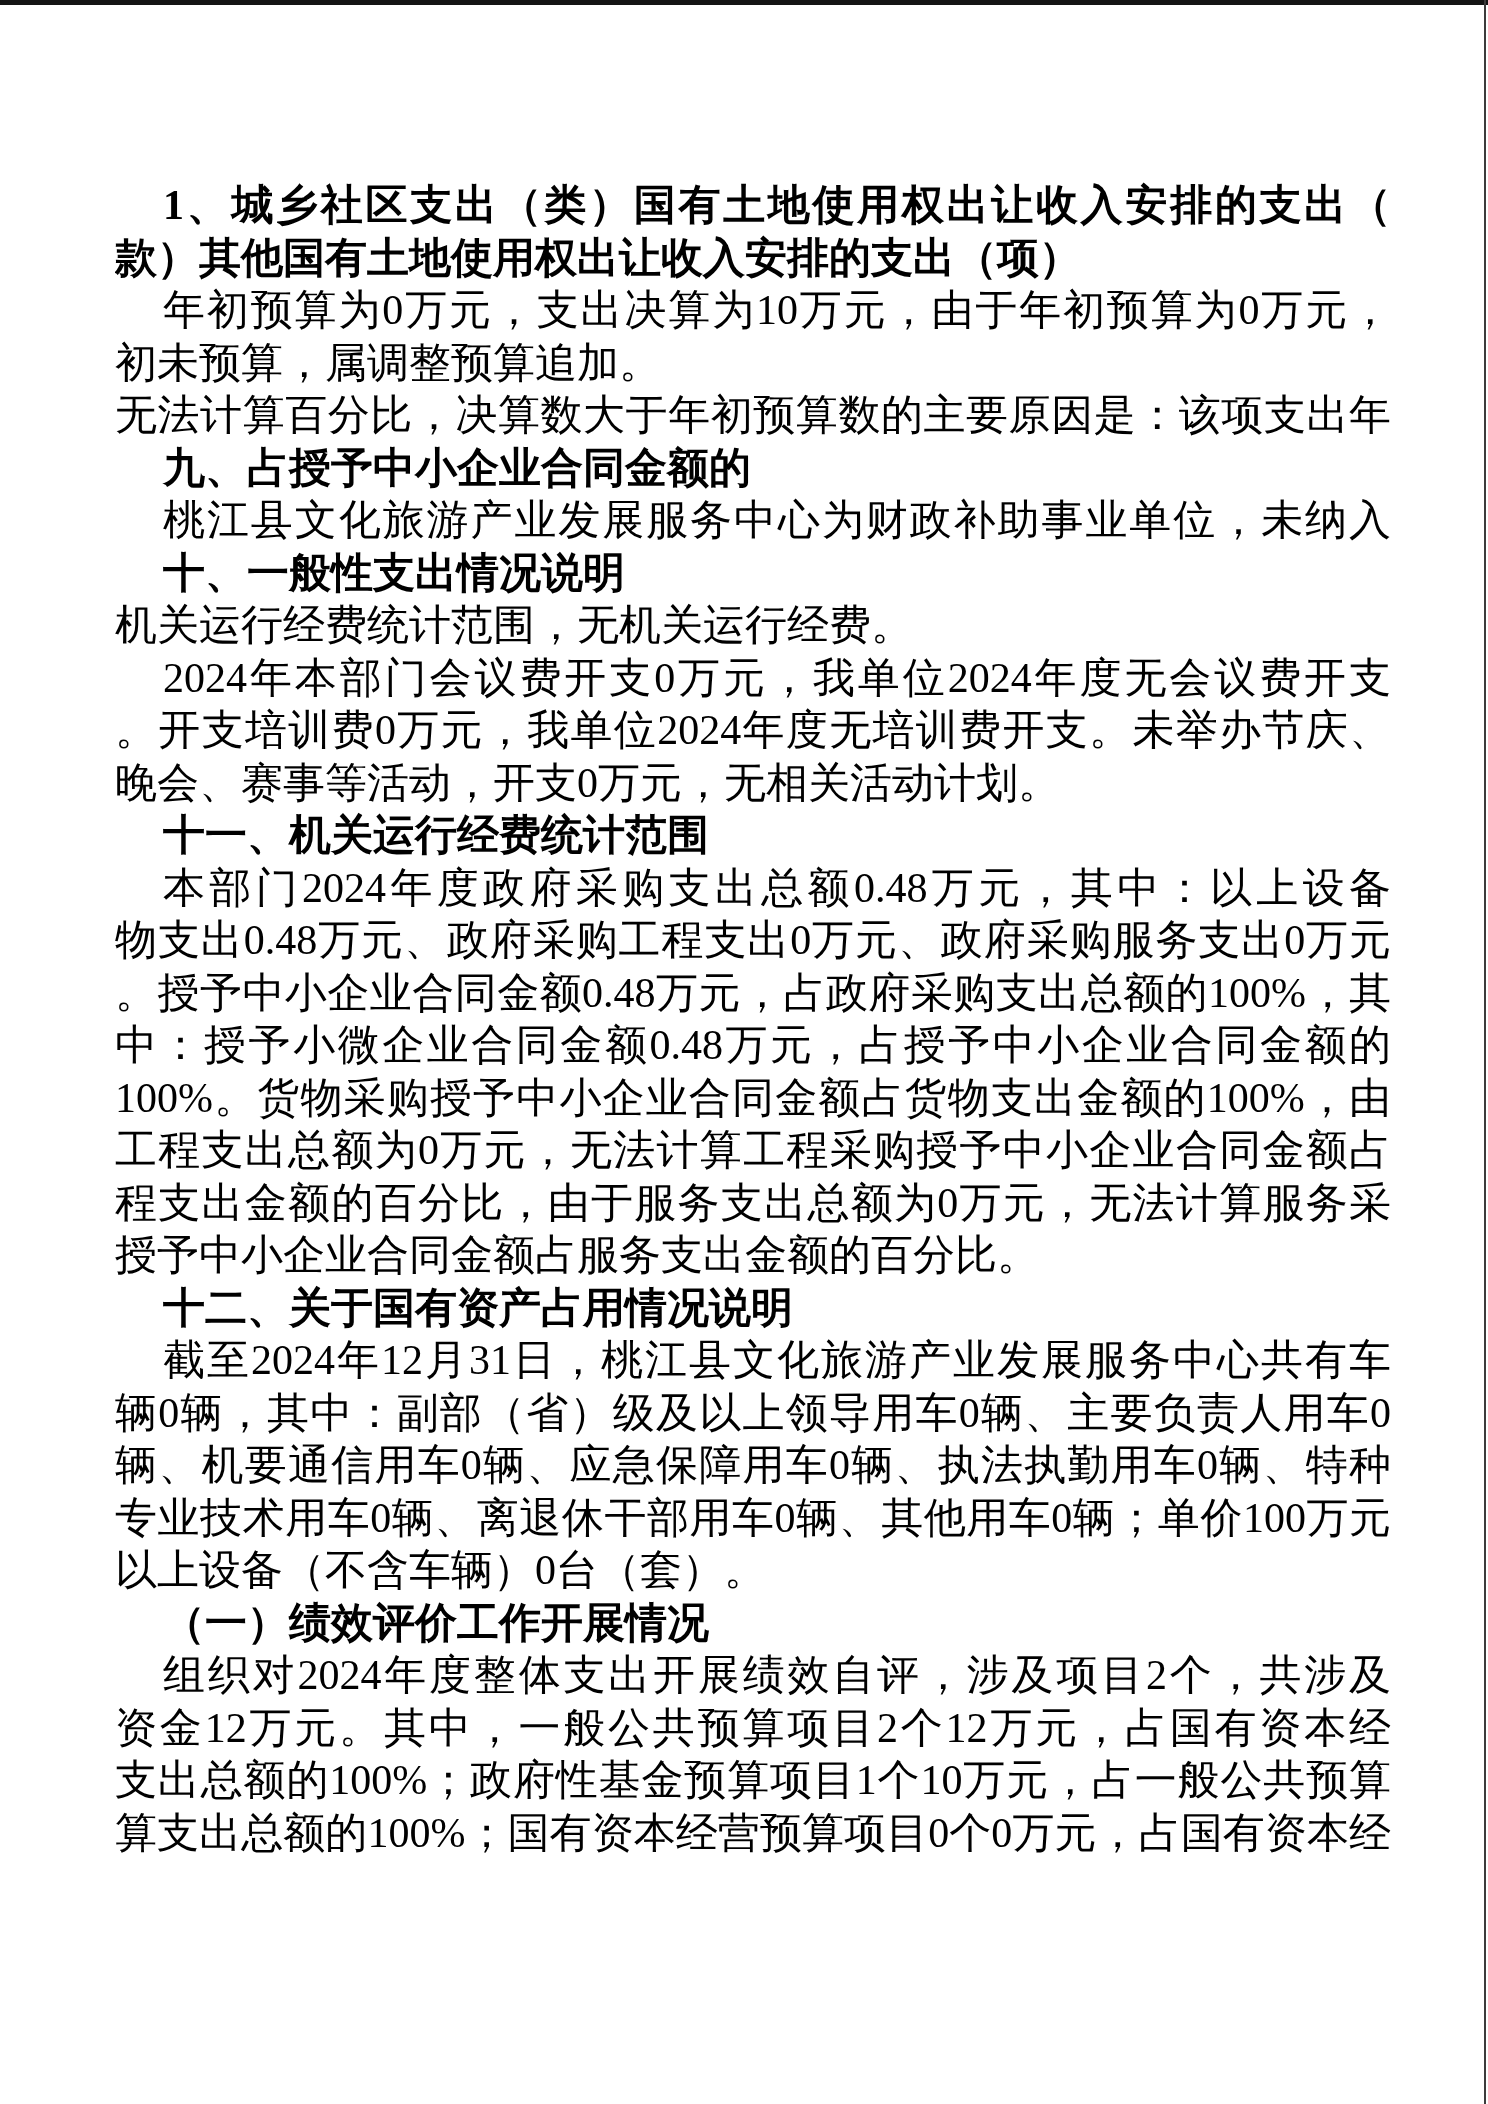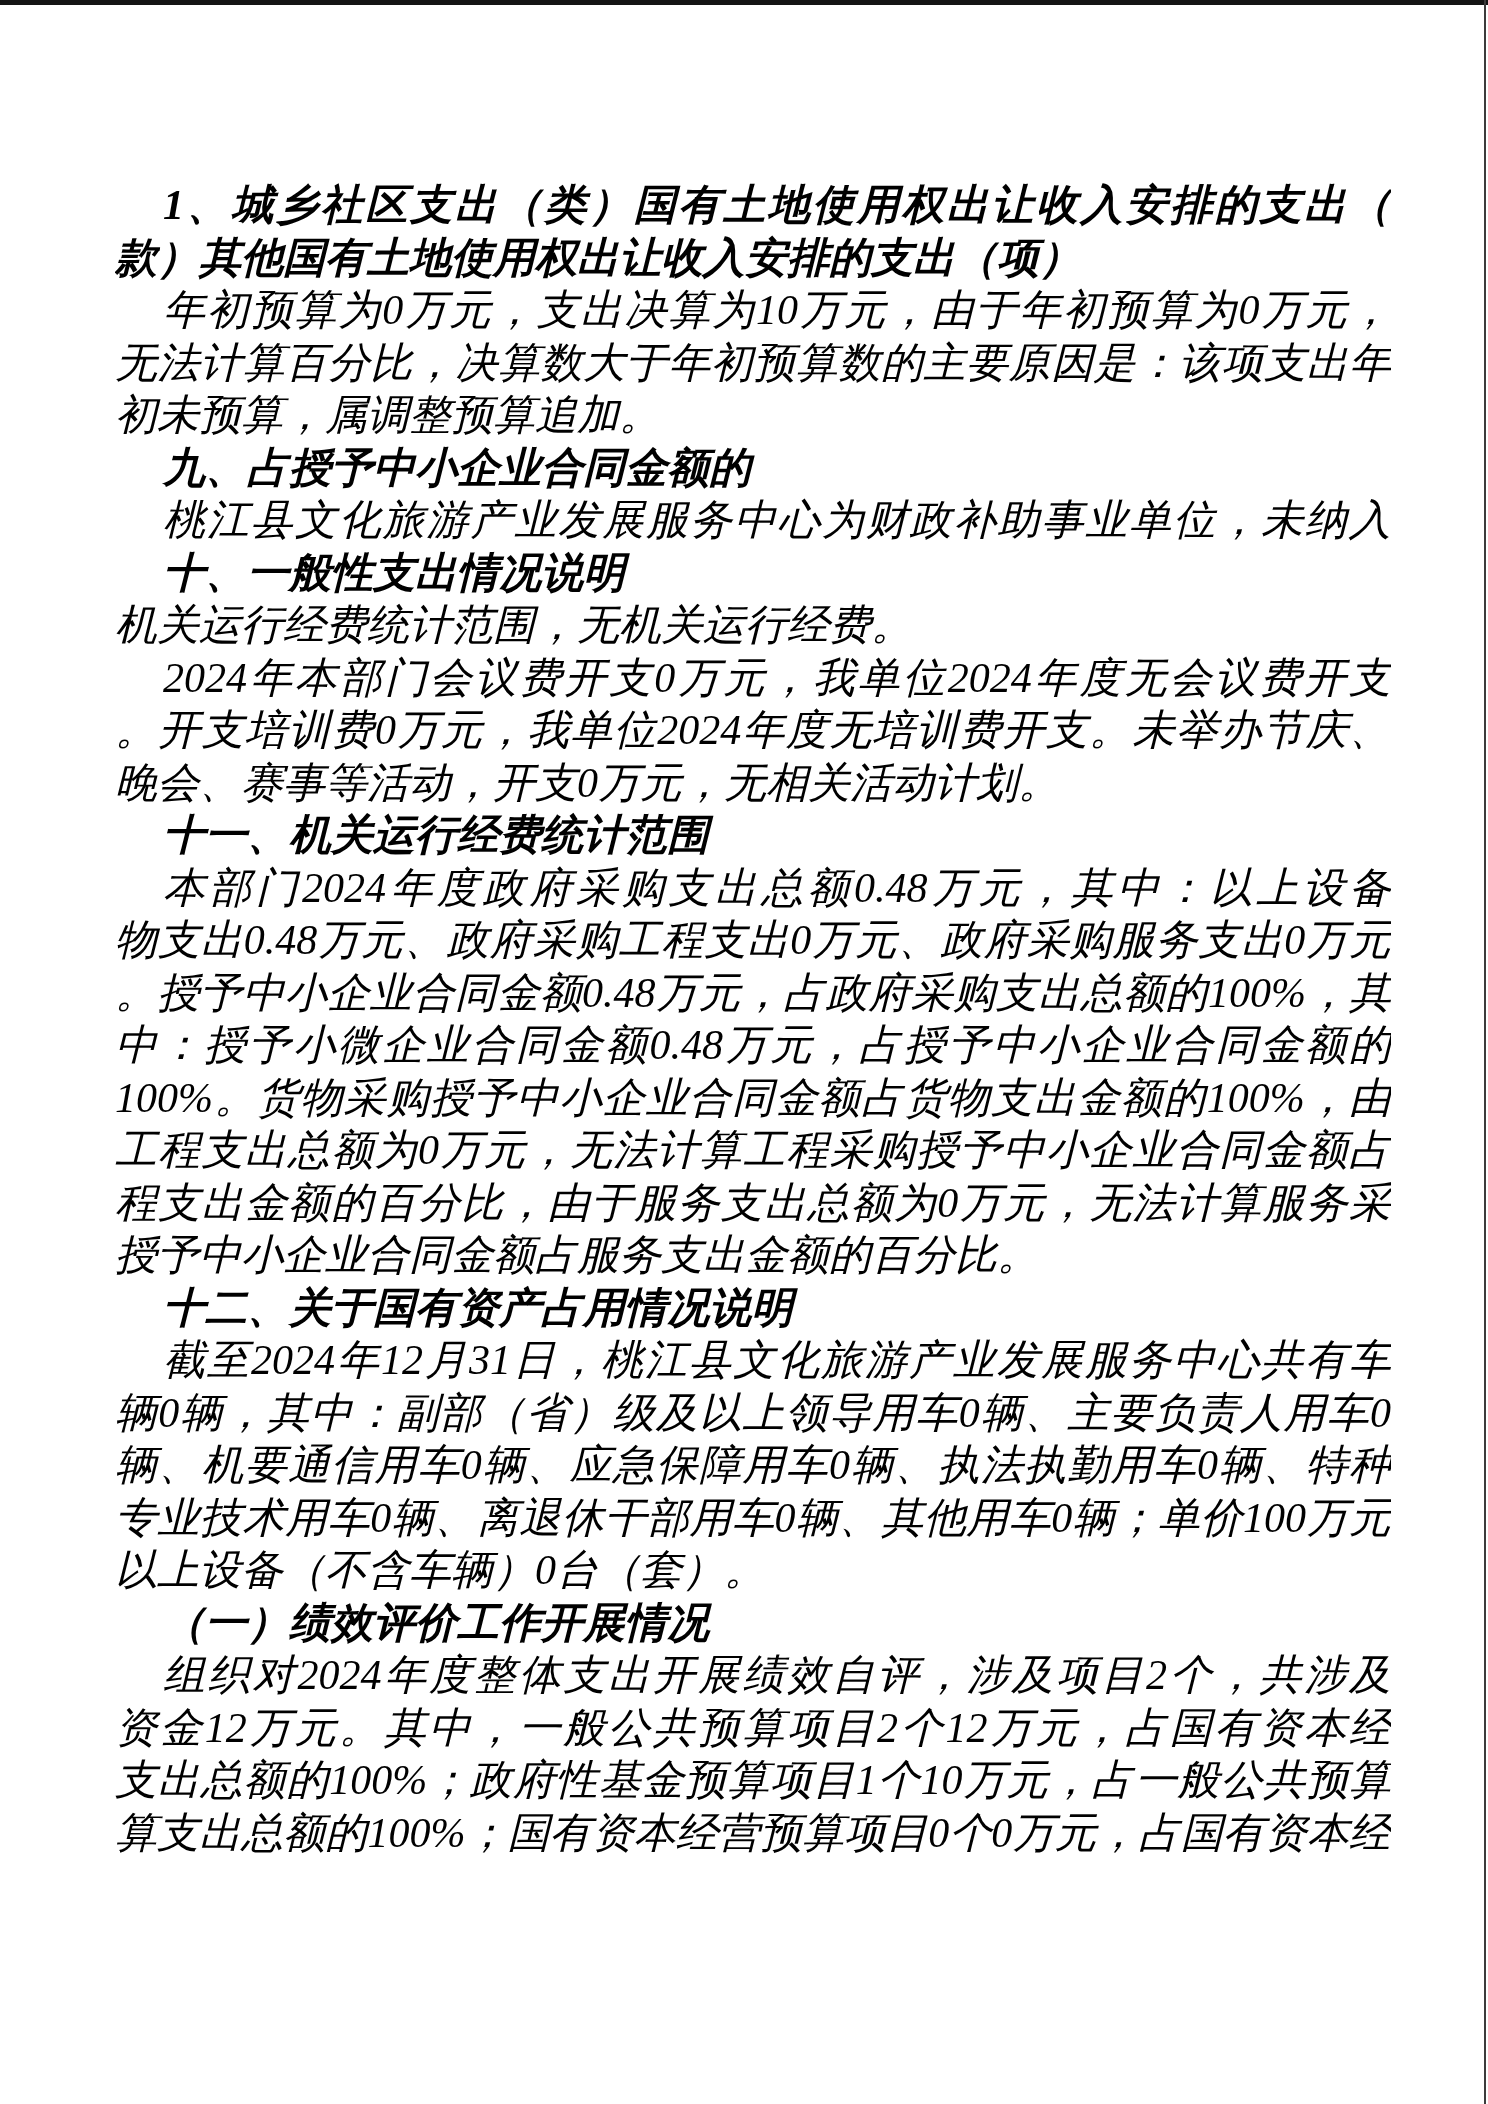--- a/index.html
+++ b/index.html
@@ -7,21 +7,20 @@
     padding: 0;
     background: #e8e8e8;
   }
   .page {
     position: relative;
     width: 1488px;
     height: 2104px;
     background: #ffffff;
     overflow: hidden;
     font-family: "Liberation Serif", "DejaVu Serif", serif;
-    font-style: italic;
   }
   .top-border {
     position: absolute;
     top: 0;
     left: 0;
     width: 100%;
     height: 5px;
     background: #141414;
   }
   .right-border {
@@ -62,22 +61,22 @@
 </head>
 <body>
 
 <div class="page">
   <div class="top-border"></div>
   <div class="right-border"></div>
   <div class="text-block" id="lines-container">
       <div class="line bold indent full">1、城乡社区支出（类）国有土地使用权出让收入安排的支出（</div>
       <div class="line bold">款）其他国有土地使用权出让收入安排的支出（项）</div>
       <div class="line indent full">年初预算为0万元，支出决算为10万元，由于年初预算为0万元，</div>
+      <div class="line">初未预算，属调整预算追加。</div>
       <div class="line full">无法计算百分比，决算数大于年初预算数的主要原因是：该项支出年</div>
-      <div class="line">初未预算，属调整预算追加。</div>
       <div class="line bold indent">九、占授予中小企业合同金额的</div>
       <div class="line indent full">桃江县文化旅游产业发展服务中心为财政补助事业单位，未纳入</div>
       <div class="line bold indent">十、一般性支出情况说明</div>
       <div class="line">机关运行经费统计范围，无机关运行经费。</div>
       <div class="line indent full">2024年本部门会议费开支0万元，我单位2024年度无会议费开支</div>
       <div class="line full">。开支培训费0万元，我单位2024年度无培训费开支。未举办节庆、</div>
       <div class="line">晚会、赛事等活动，开支0万元，无相关活动计划。</div>
       <div class="line bold indent">十一、机关运行经费统计范围</div>
       <div class="line indent full">本部门2024年度政府采购支出总额0.48万元，其中：以上设备</div>
       <div class="line full">物支出0.48万元、政府采购工程支出0万元、政府采购服务支出0万元</div>

